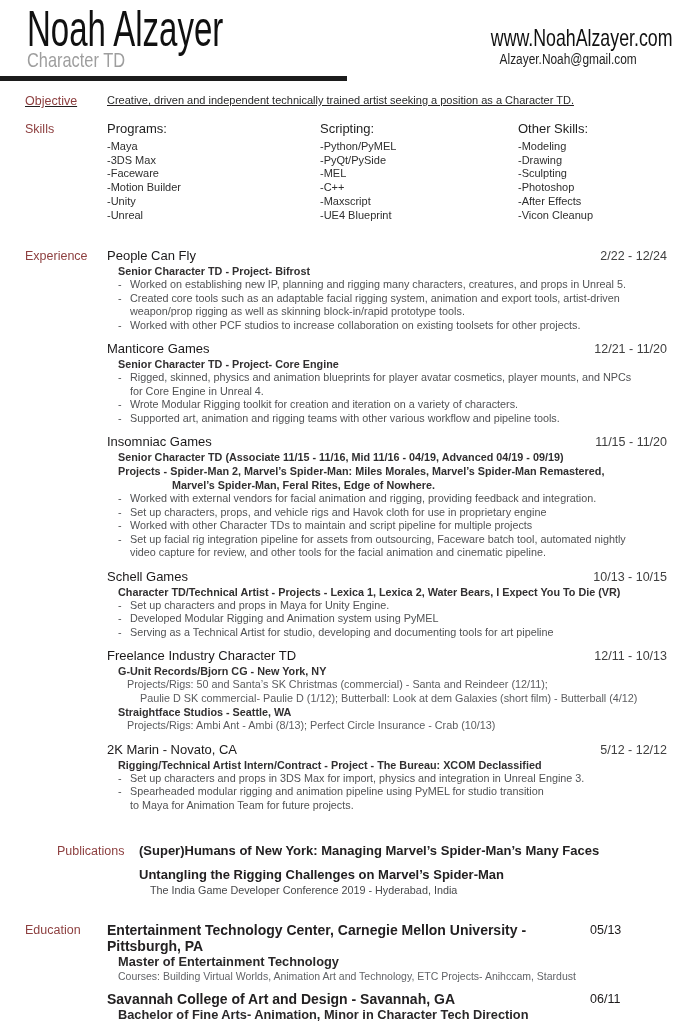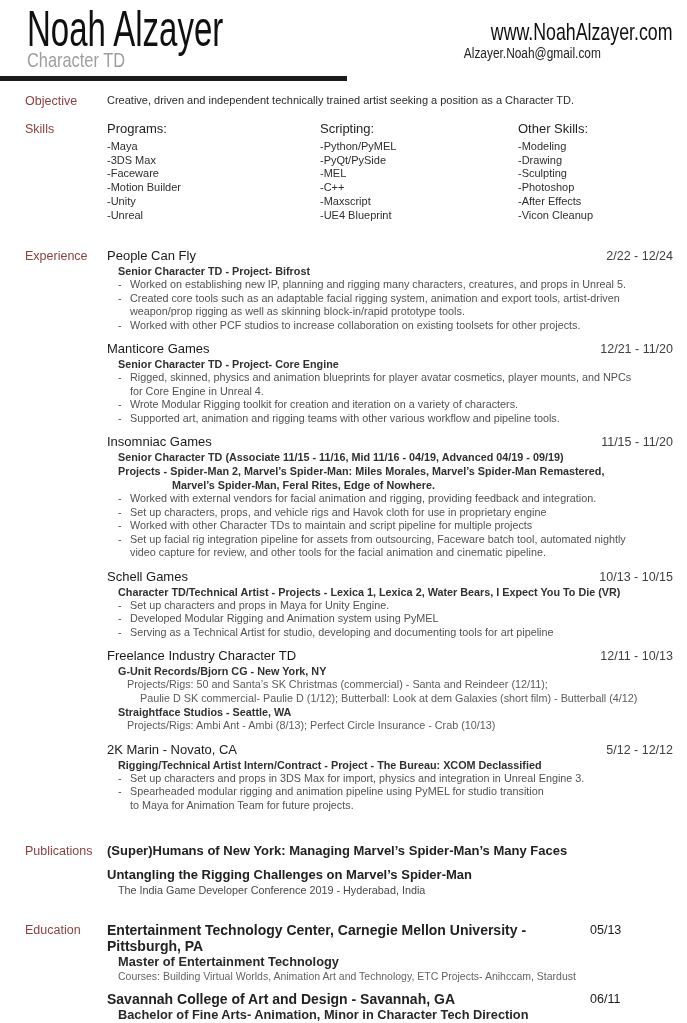--- a/index.html
+++ b/index.html
@@ -6,32 +6,32 @@
   .page { position:relative; width:687px; height:1023px; background:#fff;
           font-family:"Liberation Sans", sans-serif; color:#231f20; overflow:hidden; }
 
   
   .header { position:relative; padding:6px 0 0 27px; }
   .name { font-size:50px; line-height:46px; color:#101010; white-space:nowrap;
           transform:scaleX(0.66); transform-origin:0 0; }
   .subtitle { font-size:21px; line-height:20px; margin-top:-2px; color:#9e9e9e;
           white-space:nowrap; transform:scaleX(0.78); transform-origin:0 0; }
   .rule { width:347px; height:5px; background:#1c1c1c; margin-top:6px; margin-left:-27px; }
-  .contact { position:absolute; top:20px; right:15px; text-align:left; }
+  .contact { position:absolute; top:26px; right:15px; text-align:center; }
   .website { font-size:24px; line-height:24px; color:#101010; white-space:nowrap;
           transform:scaleX(0.74); transform-origin:100% 0; }
   .email { font-size:14px; line-height:16px; margin-top:1px; color:#222; white-space:nowrap;
           transform:scaleX(0.85); transform-origin:100% 0; }
 
   
   .section { display:flex; align-items:flex-start; }
   .slabel { flex:none; width:82px; padding-left:25px; font-size:12.5px; color:#8d3f3f; line-height:16px; }
-  .scontent { flex:1 1 auto; min-width:0; padding-right:14px; }
-
-  .sec-objective { margin-top:12px; }
+  .scontent { flex:1 1 auto; min-width:0; padding-right:20px; }
+
+  .sec-objective { margin-top:12px;text-decoration:underline; }
   .objective-text { font-size:11px; line-height:14px; color:#2b2b2b; }
 
   .sec-skills { margin-top:12px;justify-content:center; }
   .skills-cols { display:flex; }
   .skills-col1 { width:213px; flex:none; }
   .skills-col2 { width:198px; flex:none; }
   .skills-col3 { flex:1; }
   .skills-h { font-size:13px; color:#1e1e1e; margin-bottom:3px; line-height:16px; }
   .skills-i { font-size:11px; line-height:13.7px; color:#2e2e2e; }
 
@@ -44,21 +44,21 @@
           line-height:14px; color:#323031; white-space:nowrap; }
   .projline2 { margin-left:65px; }
   .bullets { margin-left:11px; max-width:522px; }
   .bullet { display:flex; font-size:10.8px; line-height:13.5px; color:#515254; }
   .dash { flex:none; width:12px; }
   .btext { flex:1; min-width:0; }
   .bline { display:block; }
   .edetail { margin-left:20px; font-size:10.8px; line-height:13.5px; color:#5b5c5f; white-space:nowrap; }
   .edetail.cont { margin-left:33px; }
 
-  .sec-publications { margin-top:22px; }
+  .sec-publications { margin-top:22px;margin-left:32px; }
   .pub { margin-bottom:8px; }
   .pub-title { font-size:13px; font-weight:bold; line-height:16px; color:#232122; }
   .pub-venue { margin-left:11px; font-size:10.8px; line-height:14px; color:#48494b; }
 
   .sec-education { margin-top:17px; }
   .edu { margin-bottom:8px; }
   .edu-head { position:relative; line-height:16px; padding-right:70px; }
   .school { font-size:14px; font-weight:bold; color:#232122; }
   .edu-date { position:absolute; left:483px; top:0; font-size:12.5px; font-weight:normal; color:#1b191a; }
   .degree { margin-left:11px; font-size:12.8px; font-weight:bold; color:#2a2829; line-height:15.5px; }

